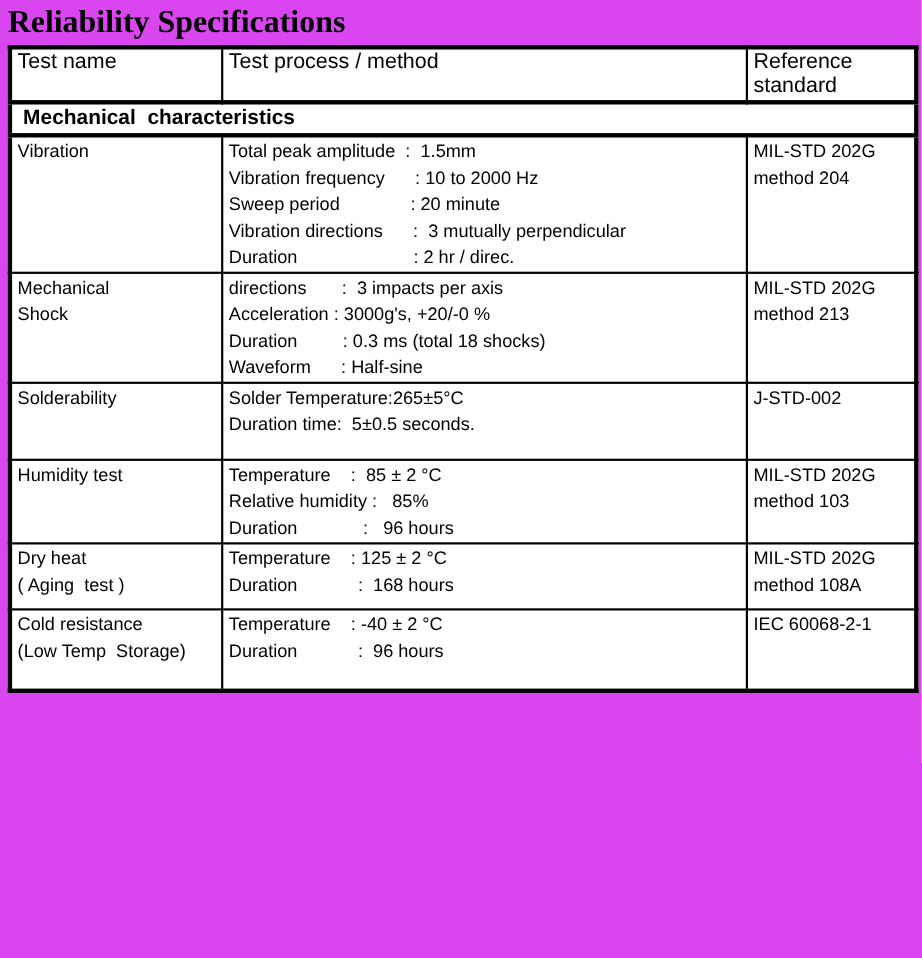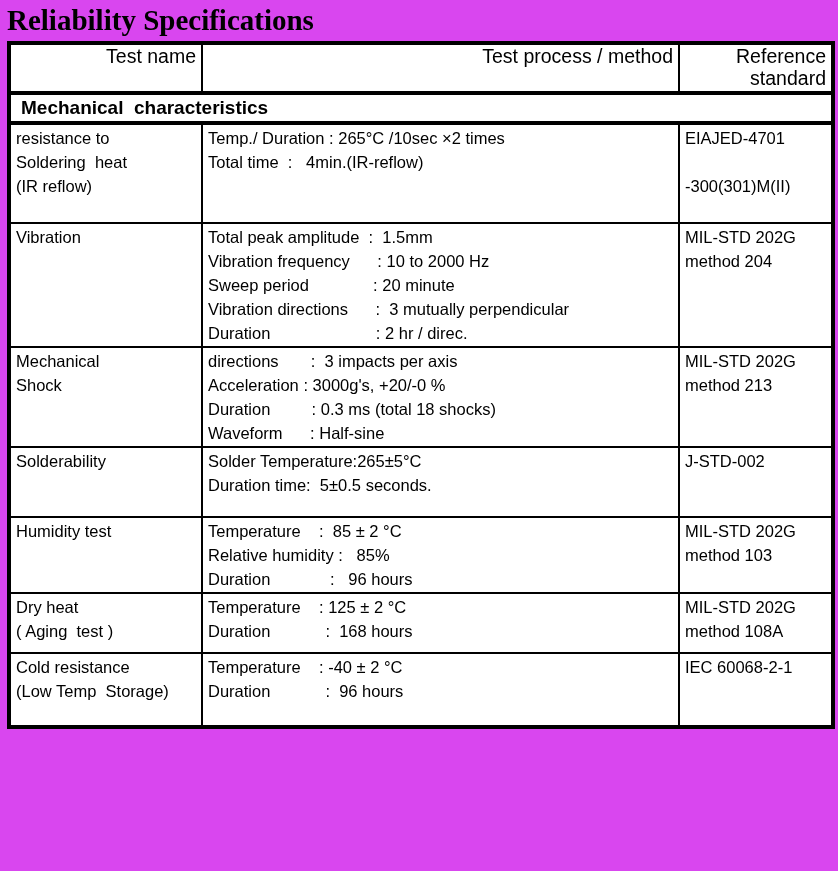--- a/index.html
+++ b/index.html
@@ -39,21 +39,21 @@
     border: 2px solid #000;
     vertical-align: top;
     padding: 1px 5px;
     box-sizing: border-box;
     overflow: hidden;
   }
   thead th {
     font-weight: normal;
     font-size: 19.5px;
     line-height: 1.12;
-    text-align: right;
+    text-align: left;
     vertical-align: middle;
     height: 48px;
     padding: 2px 4px;
   }
   tr.section-row td {
     border-top: 4px solid #000;
     border-bottom: 4px solid #000;
     font-weight: bold;
     font-size: 19px;
     line-height: 22px;
@@ -91,30 +91,20 @@
         <th>Test name</th>
         <th>Test process / method</th>
         <th>Reference standard</th>
       </tr>
     </thead>
     <tbody>
       <tr class="section-row">
         <td colspan="3">Mechanical  characteristics</td>
       </tr>
 
-      <tr class="rh-100">
-        <td class="cell">resistance to
-Soldering  heat
-(IR reflow)</td>
-        <td class="cell">Temp./ Duration : 265°C /10sec ×2 times
-Total time  :   4min.(IR-reflow)</td>
-        <td class="cell">EIAJED-4701
-
--300(301)M(II)</td>
-      </tr>
 
       <tr class="rh-120">
         <td class="cell">Vibration</td>
         <td class="cell">Total peak amplitude  :  1.5mm
 Vibration frequency      : 10 to 2000 Hz
 Sweep period              : 20 minute
 Vibration directions      :  3 mutually perpendicular
 Duration                       : 2 hr / direc.</td>
         <td class="cell">MIL-STD 202G
 method 204</td>

